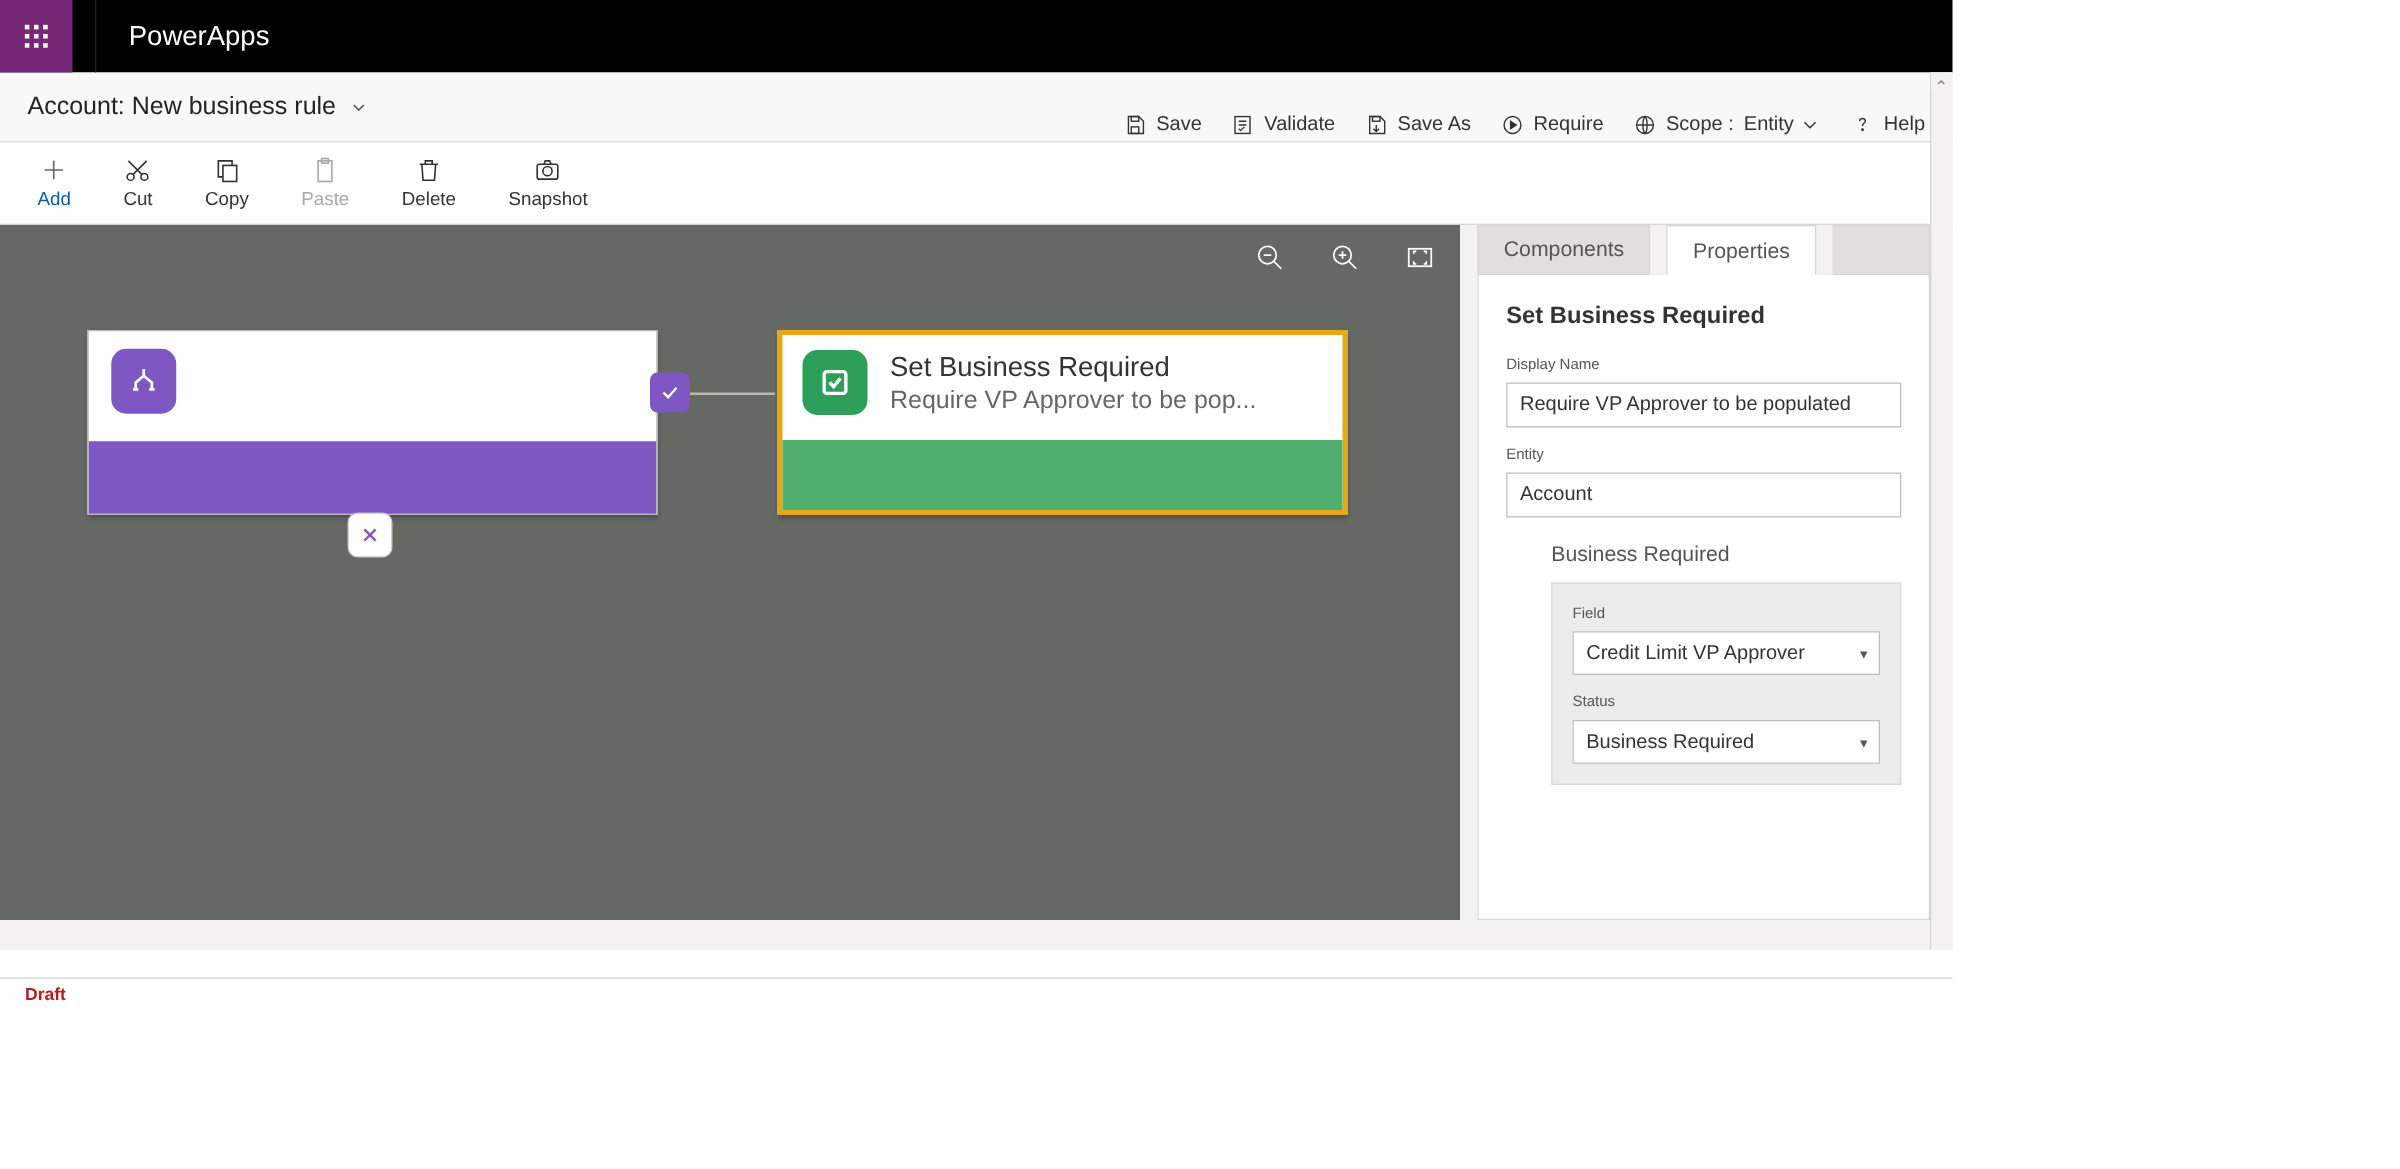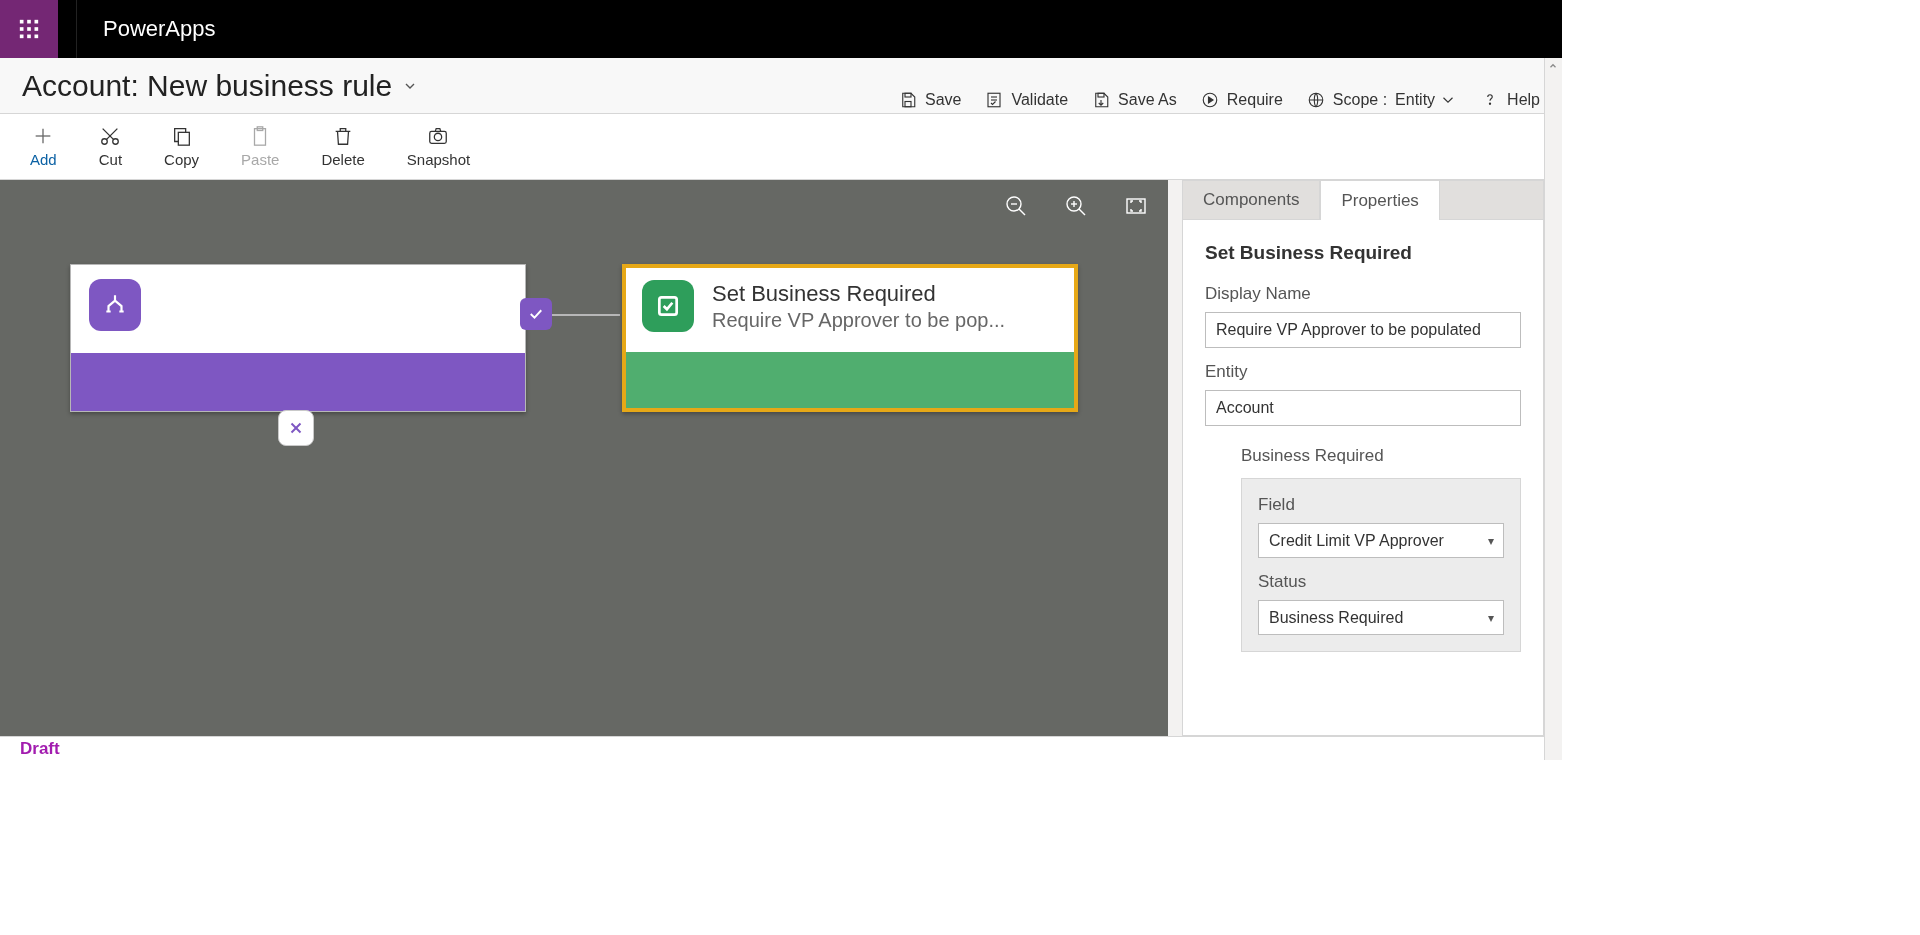--- a/index.html
+++ b/index.html
@@ -8,21 +8,21 @@
 
   
   .topbar { height: 58px; background: #000; display: flex; align-items: center; }
   .waffle { width: 58px; height: 58px; background: #742774; display: flex; align-items: center; justify-content: center; }
   .waffle svg { width: 22px; height: 22px; }
   .brand { color: #fff; font-size: 22px; font-weight: 400; margin-left: 26px; }
   .topbar-sep { width: 1px; height: 58px; background: #222; margin-left: 18px; }
 
   
   .header { height: 56px; background: #f8f8f8; border-bottom: 1px solid #d6d6d6; display: flex; align-items: center; padding: 0 22px; }
-  .title { font-size: 30px; color: #222; display: flex; align-items: center; gap: 10px; }
+  .title { font-size: 20px; color: #222; display: flex; align-items: center; gap: 10px; }
   .chev { display: inline-flex; }
   .spacer { flex: 1; }
   .hdr-actions { display: flex; align-items: center; gap: 24px; color: #333; font-size: 16px; }
   .hdr-btn { display: flex; align-items: center; gap: 8px; cursor: pointer; margin-top: 28px; }
   .hdr-btn svg { width: 18px; height: 18px; stroke: #333; fill: none; stroke-width: 1.5; }
   .scope-label { color: #333; }
   .scope-val { display: flex; align-items: center; gap: 4px; }
 
   
   .toolbar { height: 66px; background: #fff; border-bottom: 1px solid #d6d6d6; display: flex; align-items: center; padding: 0 30px; gap: 42px; }
@@ -62,37 +62,37 @@
   .act { left: 622px; top: 84px; width: 456px; height: 148px; border: 4px solid #e6a817; }
   .act-head { display: flex; align-items: center; padding: 12px 16px; gap: 18px; }
   .act-icon { width: 52px; height: 52px; background: #2e9e5b; border-radius: 12px; display: flex; align-items: center; justify-content: center; }
   .act-icon svg { width: 26px; height: 26px; stroke: #fff; fill: none; stroke-width: 2.5; }
   .act-title { font-size: 22px; color: #333; line-height: 1.3; }
   .act-sub { font-size: 20px; color: #666; white-space: nowrap; overflow: hidden; text-overflow: ellipsis; max-width: 340px; }
   .act-foot { height: 56px; background: #50ae6f; position: absolute; bottom: 0; left: 0; right: 0; }
 
   
   .panel { width: 362px; background: #f3f2f1; margin-left: 14px; }
-  .tabs { display: flex; height: 40px; }
+  .tabs { display: flex; height: 40px; gap: 13px; }
   .tab { flex: 0 0 auto; padding: 0 20px; display: flex; align-items: center; font-size: 17px; color: #555; background: #e1dfdd; border: 1px solid #d6d6d6; cursor: pointer; }
   .tab.active { background: #fff; border-bottom: none; }
   .panel-body { background: #fff; border: 1px solid #d6d6d6; border-top: none; padding: 22px; height: calc(100% - 40px); }
   .panel-h { font-size: 19px; font-weight: 600; color: #333; margin-bottom: 20px; }
-  .form-label { font-size: 17px; color: #555; margin-bottom: 8px; margin-top: 14px; }
+  .form-label { font-size: 12px; color: #555; margin-bottom: 8px; margin-top: 14px; }
   .text-input { width: 100%; border: 1px solid #bdbdbd; padding: 8px 10px; font-size: 16px; color: #333; background: #fff; }
   .text-input[readonly] { background: #fff; }
   .section { margin-top: 20px; padding-left: 36px; }
   .section-h { font-size: 17px; color: #555; margin-bottom: 12px; }
   .inset { background: #ececec; border: 1px solid #d6d6d6; padding: 16px; }
   .select { width: 100%; border: 1px solid #bdbdbd; padding: 8px 10px; font-size: 16px; background: #fff; color: #333; appearance: none; -webkit-appearance: none; position: relative; }
   .select-wrap { position: relative; }
   .select-wrap::after { content: "▾"; position: absolute; right: 10px; top: 50%; transform: translateY(-50%); color: #555; pointer-events: none; font-size: 12px;}
 
   
-  .statusbar { height: 24px; background: #fff; border-top: 1px solid #d6d6d6; display: flex; align-items: center; padding: 0 20px; font-size: 17px; font-weight: 600; color: #a21caf; }
+  .statusbar { height: 24px; background: #fff; border-top: 1px solid #d6d6d6; display: flex; align-items: center; padding: 0 20px; font-size: 14px; font-weight: 600; color: #b91c1c; margin-top: 46px; }
 
   
   .scroll-stub { position: absolute; top: 58px; right: 0; width: 18px; height: 702px; background: #f3f2f1; border-left: 1px solid #d6d6d6; }
   .scroll-thumb-up { width: 16px; height: 16px; background: #f3f2f1; display:flex; align-items:center; justify-content:center;}
 </style>
 </head>
 <body>
 
 <div class="wrap">
 

